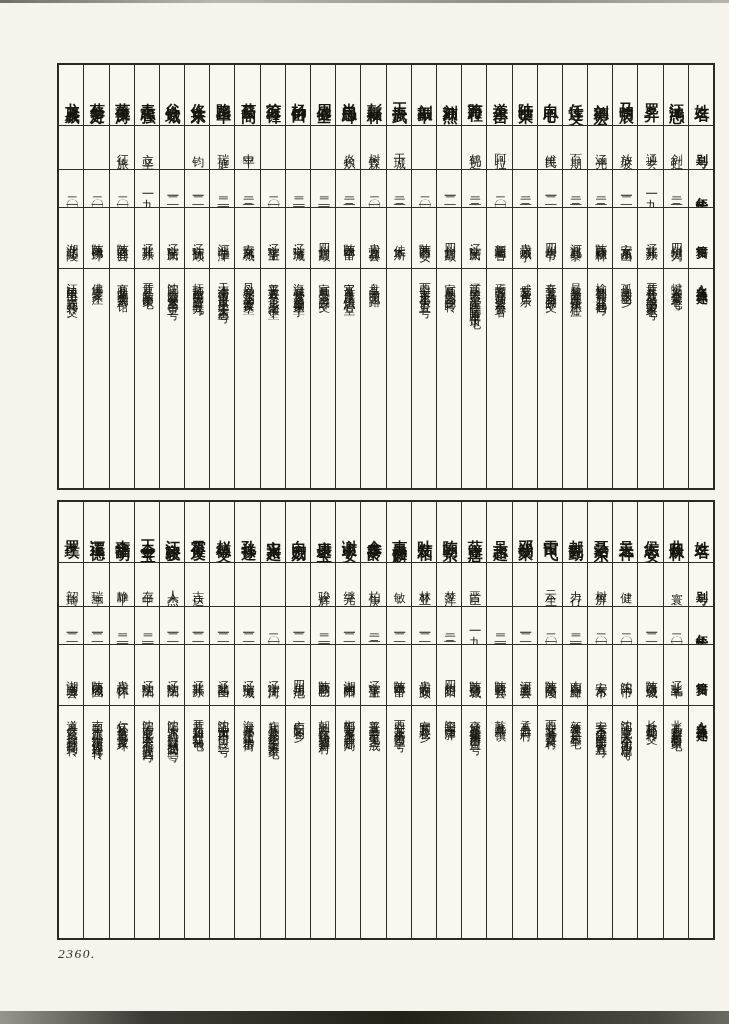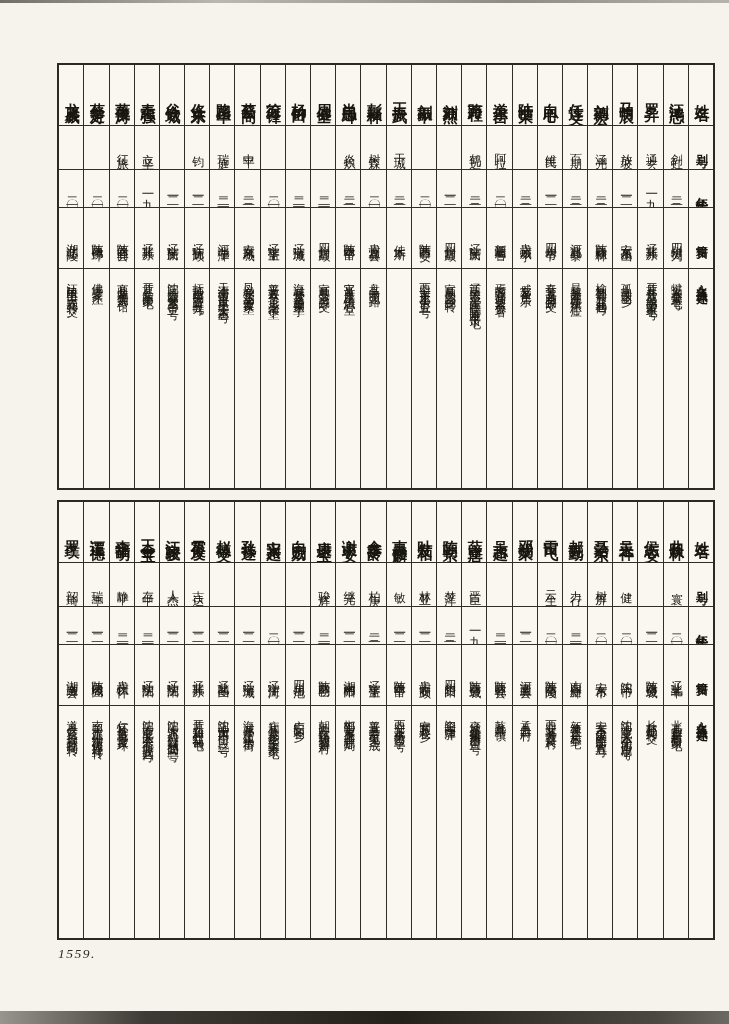--- a/index.html
+++ b/index.html
@@ -476,15 +476,15 @@
 
   <div class="col">
     <div class="cell name">罗璞</div>
     <div class="cell alias">韶琦</div>
     <div class="cell age">二一</div>
     <div class="cell origin">湖南道县</div>
     <div class="cell address">道县广贤乡公坝圩邮局转</div>
   </div>
 </div>
 
-  <div class="page-number">1559.</div>
+  <div class="page-number">2360.</div>
   <div class="scan-edge-bottom"></div>
 </div>
 
 </body></html>

